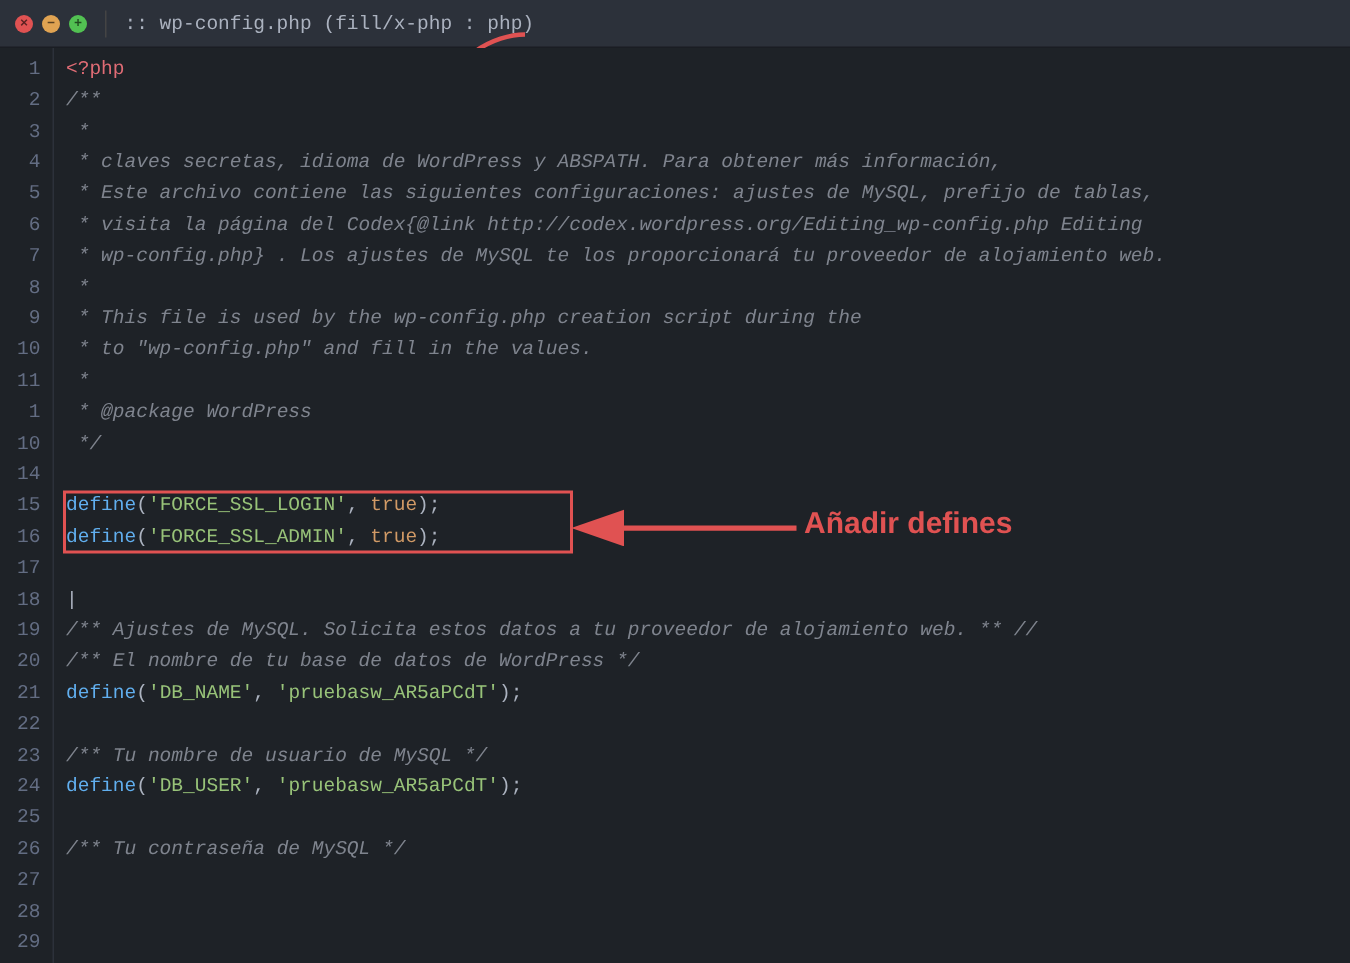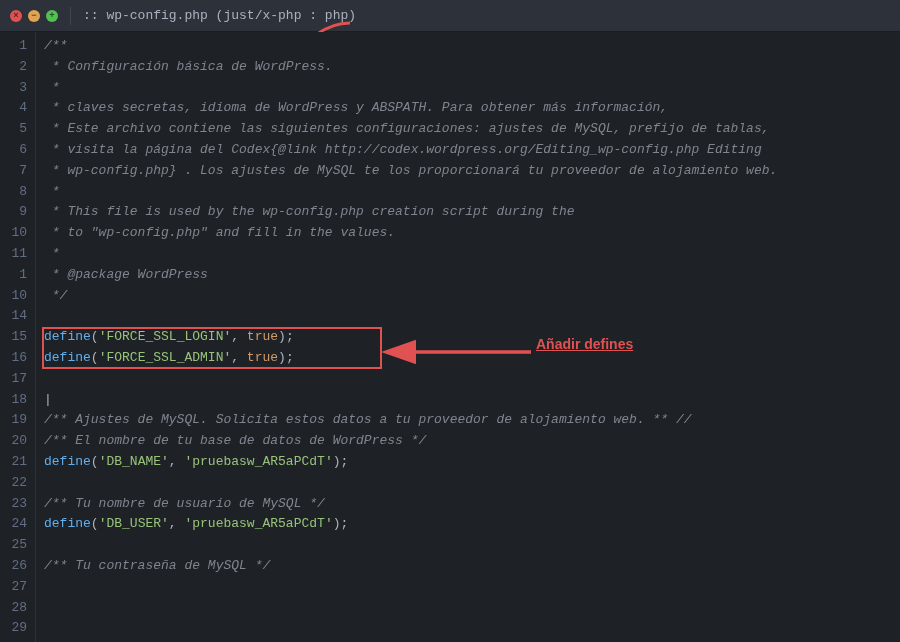--- a/index.html
+++ b/index.html
@@ -102,23 +102,22 @@
     .c-comment    { color: #7f848e; font-style: italic; }
     .c-php        { color: #e06c75; }
     .c-normal     { color: #abb2bf; }
     .c-blue       { color: #61afef; }
     .c-true       { color: #d19a66; }
 
     .annotation-label {
       position: absolute;
       color: #e05252;
       font-family: Arial, sans-serif;
-      font-size: 14px;
+      font-size: 20px;
       font-weight: bold;
-      text-decoration: underline;
       white-space: nowrap;
     }
 
     .line-20-cursor {
       color: #abb2bf;
     }
   </style>
 </head>
 <body>
 
@@ -128,21 +127,21 @@
       <span>×</span>
     </div>
     <div class="titlebar-btn btn-min">
       <span>−</span>
     </div>
     <div class="titlebar-btn btn-max">
       <span>+</span>
     </div>
   </div>
   <div class="titlebar-separator"></div>
-  <span class="titlebar-title">:: wp-config.php (just/x-php : php)</span>
+  <span class="titlebar-title">:: wp-config.php (fill/x-php : php)</span>
 
   <svg style="position:absolute;left:290px;top:18px;pointer-events:none;" width="80" height="60">
     <defs>
       <marker id="arrowhead-title" markerWidth="8" markerHeight="8" refX="6" refY="3" orient="auto">
         <polygon points="0 0, 8 3, 0 6" fill="#e05252"></polygon>
       </marker>
     </defs>
     <path d="M 60 5 C 40 5, 10 20, 5 50" stroke="#e05252" stroke-width="3" fill="none" marker-end="url(#arrowhead-title)"></path>
   </svg>
 </div>
@@ -178,22 +177,22 @@
     <div>26</div>
     <div>27</div>
     <div>28</div>
     <div>29</div>
     <div>30</div>
 
   </div>
 
   <div class="code-content" style="position:relative;">
 
+    <div class="code-line"><span class="c-php">&lt;?php</span></div>
     <div class="code-line"><span class="c-comment">/**</span></div>
-    <div class="code-line"><span class="c-comment"> * Configuración básica de WordPress.</span></div>
     <div class="code-line"><span class="c-comment"> *</span></div>
     <div class="code-line"><span class="c-comment"> * claves secretas, idioma de WordPress y ABSPATH. Para obtener más información,</span></div>
     <div class="code-line"><span class="c-comment"> * Este archivo contiene las siguientes configuraciones: ajustes de MySQL, prefijo de tablas,</span></div>
     <div class="code-line"><span class="c-comment"> * visita la página del Codex{@link http://codex.wordpress.org/Editing_wp-config.php Editing</span></div>
     <div class="code-line"><span class="c-comment"> * wp-config.php} . Los ajustes de MySQL te los proporcionará tu proveedor de alojamiento web.</span></div>
     <div class="code-line"><span class="c-comment"> *</span></div>
     <div class="code-line"><span class="c-comment"> * This file is used by the wp-config.php creation script during the</span></div>
     <div class="code-line"><span class="c-comment"> * to "wp-config.php" and fill in the values.</span></div>
     <div class="code-line"><span class="c-comment"> *</span></div>
     <div class="code-line"><span class="c-comment"> * @package WordPress</span></div>

